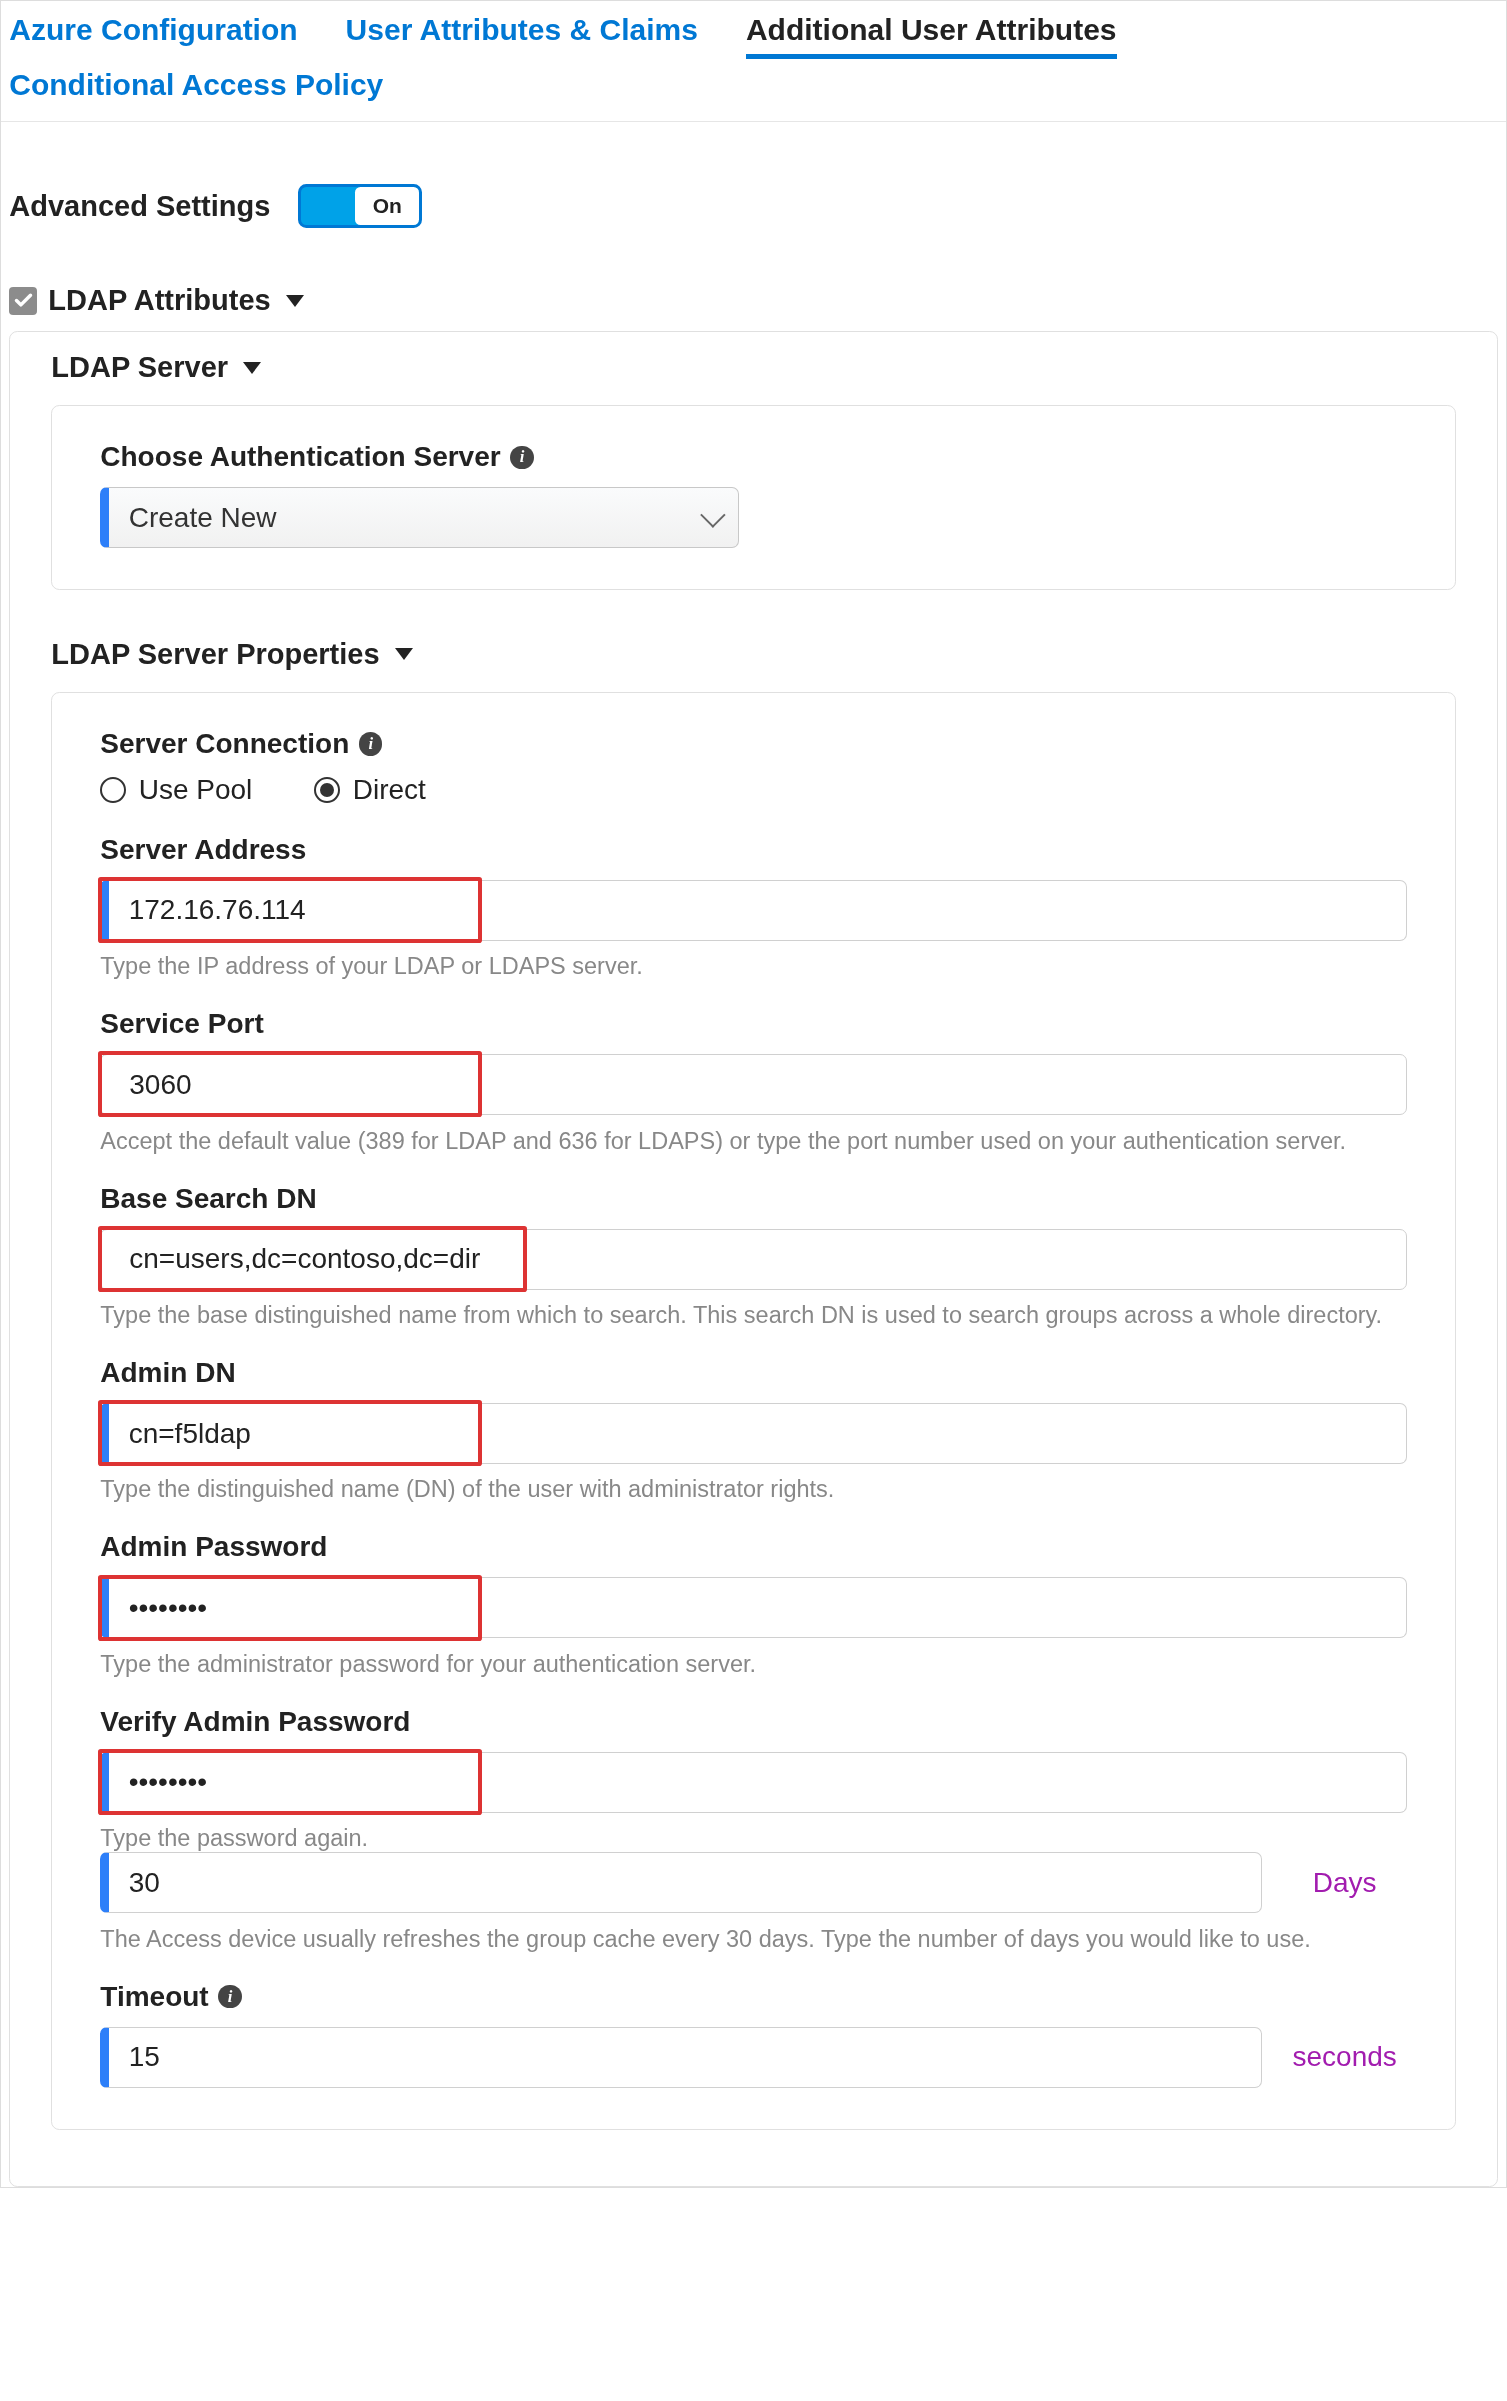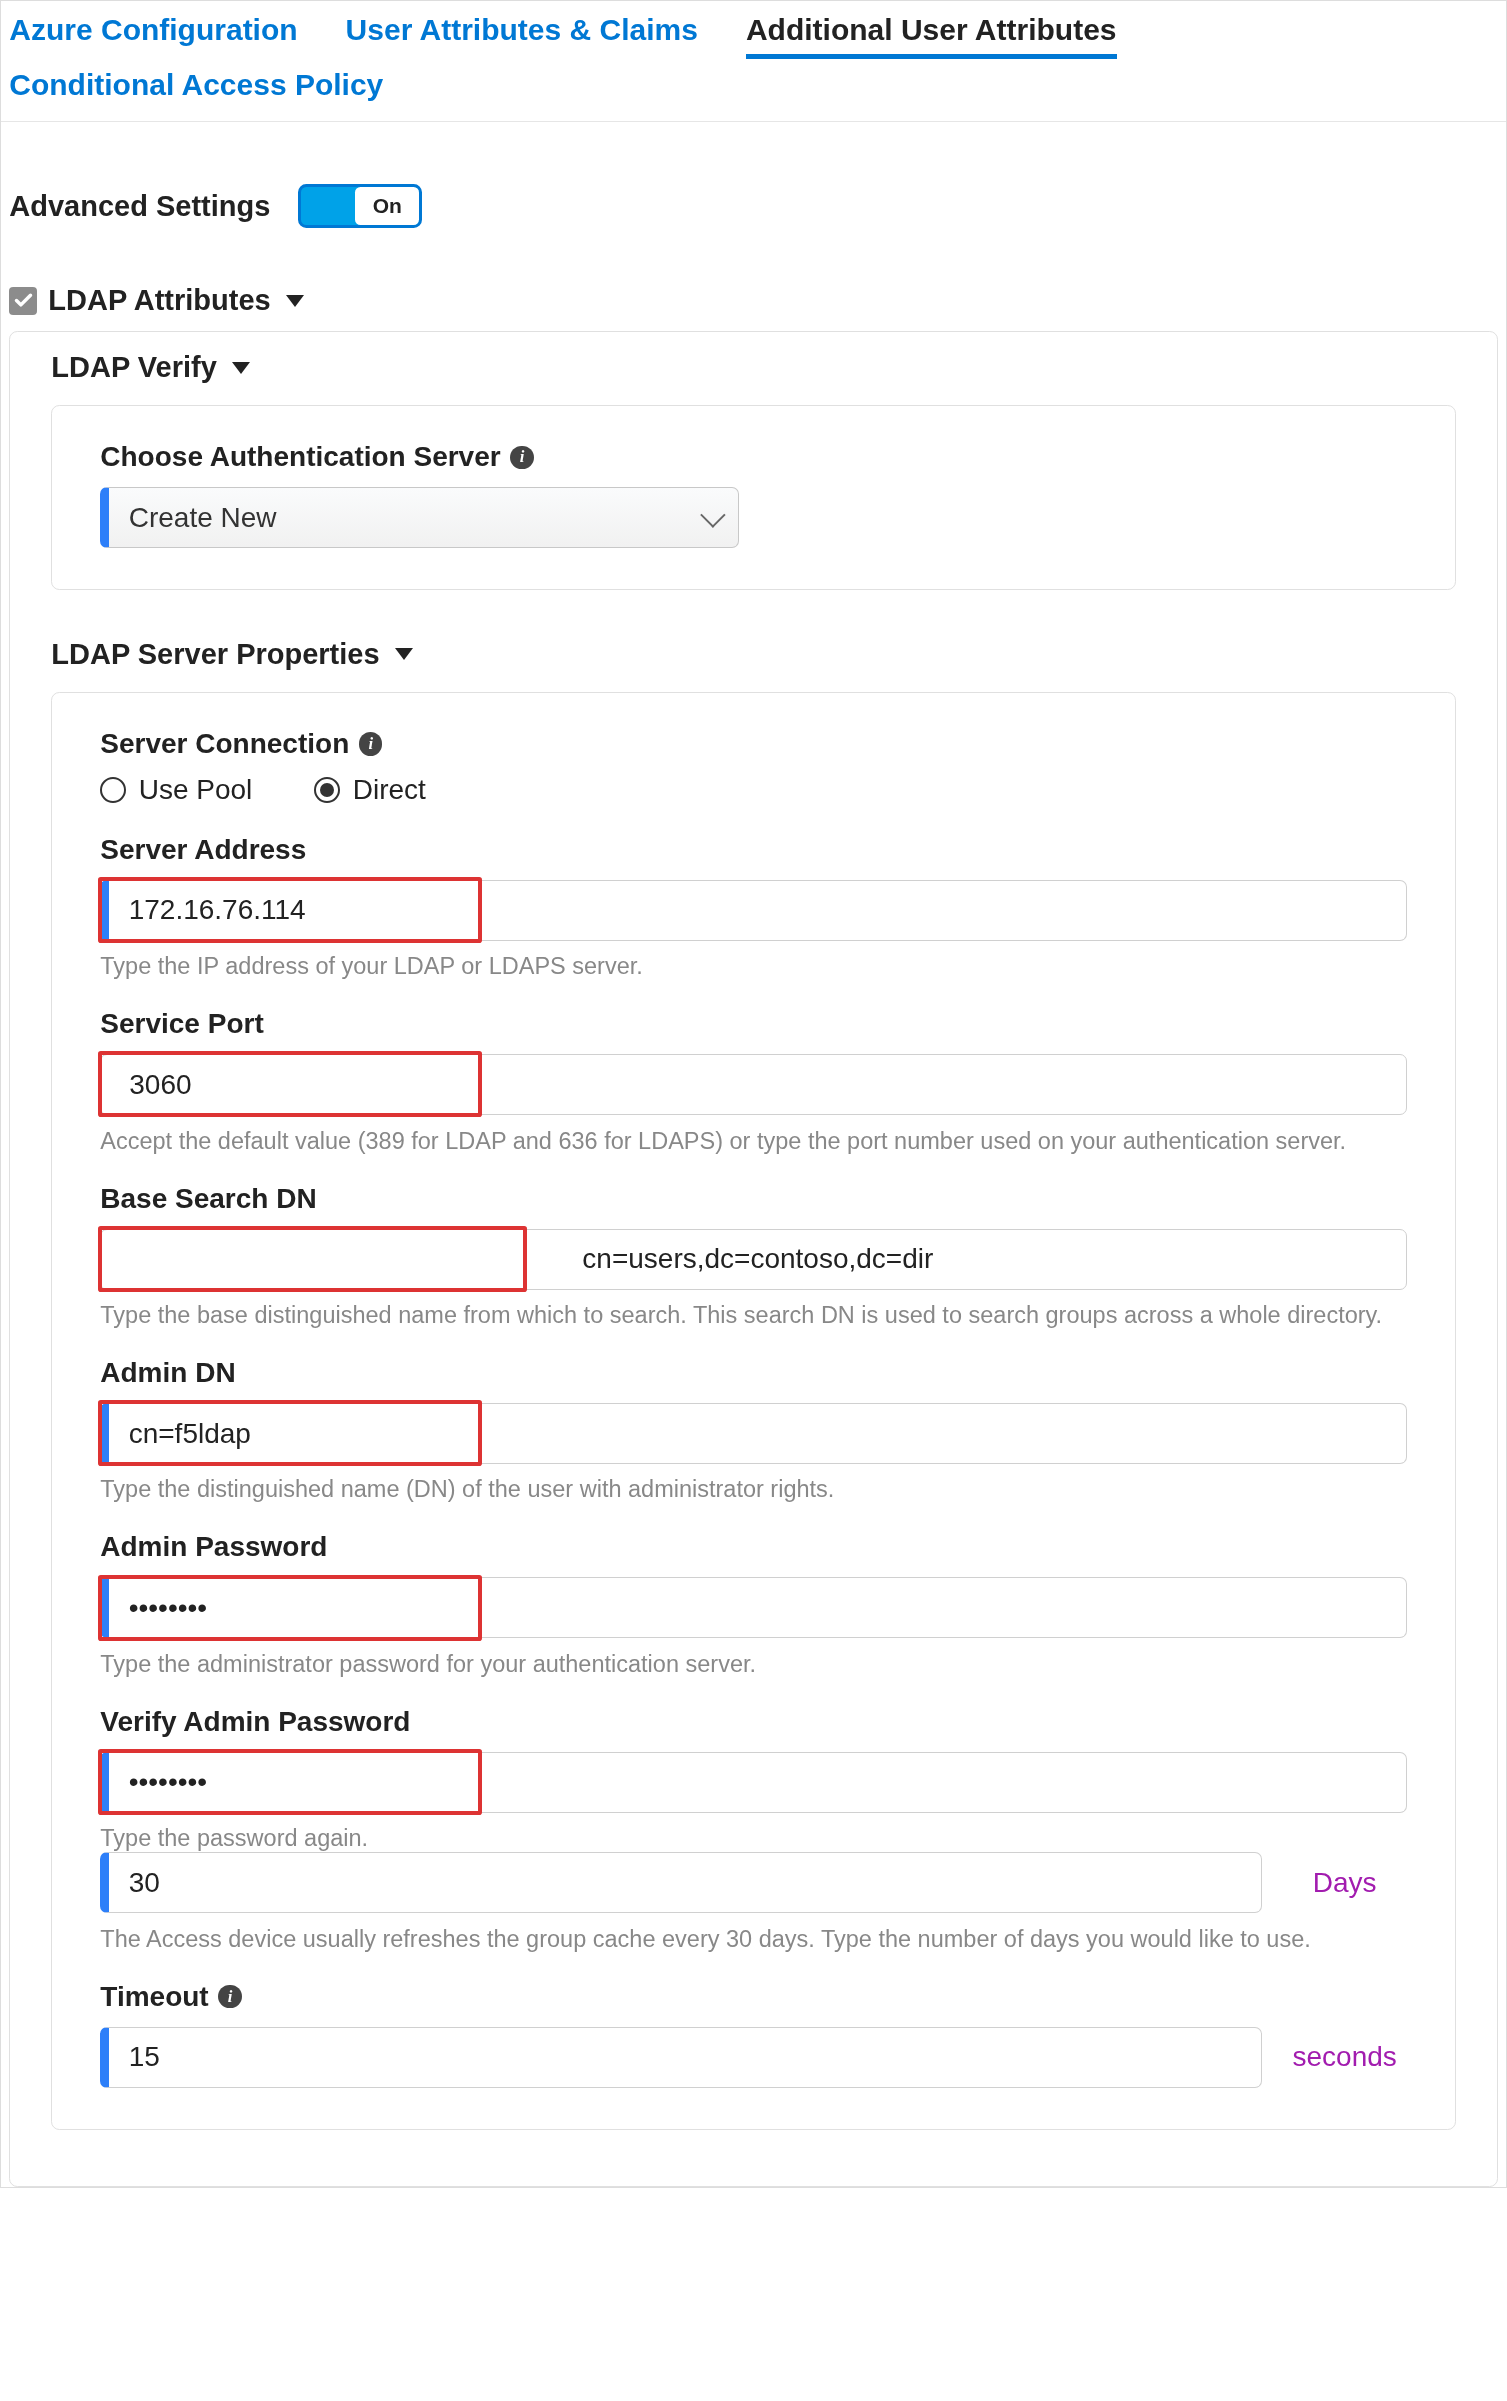--- a/index.html
+++ b/index.html
@@ -184,21 +184,21 @@
           <path d="M4 12l5 5L20 6" stroke="#fff" stroke-width="4" fill="none" stroke-linecap="round" stroke-linejoin="round"></path>
         </svg>
     </span>
     <span>LDAP Attributes</span>
     <span class="caret"></span>
   </div>
 
   <div class="panel" style="padding-bottom:28px;">
 
     <div class="subsection-header">
-      <span>LDAP Verify</span>
+      <span>LDAP Server</span>
       <span class="caret"></span>
     </div>
     <div class="card">
       <div class="field-label first">
         <span>Choose Authentication Server</span>
         <span class="info-icon">i</span>
       </div>
       <div class="select-wrap">
         <div class="select">
           <span>Create New</span>
@@ -239,21 +239,21 @@
 
       <div class="field-label">Service Port</div>
       <div class="hl-wrap">
         <input class="text-input noaccent" style="padding-left: 28px;" value="3060">
         <div class="hl" style="width:384px; height:66px;"></div>
       </div>
       <div class="helper">Accept the default value (389 for LDAP and 636 for LDAPS) or type the port number used on your authentication server.</div>
 
       <div class="field-label">Base Search DN</div>
       <div class="hl-wrap">
-        <input class="text-input noaccent" style="padding-left: 28px; text-align: center;" value="cn=users,dc=contoso,dc=dir">
+        <input class="text-input noaccent" style="padding-left: 28px;" value="cn=users,dc=contoso,dc=dir">
         <div class="hl" style="width:429px; height:66px;"></div>
       </div>
       <div class="helper">Type the base distinguished name from which to search. This search DN is used to search groups across a whole directory.</div>
 
       <div class="field-label">Admin DN</div>
       <div class="hl-wrap">
         <input class="text-input" value="cn=f5ldap" style="">
         <div class="hl" style="width:384px; height:66px;"></div>
       </div>
       <div class="helper">Type the distinguished name (DN) of the user with administrator rights.</div>

